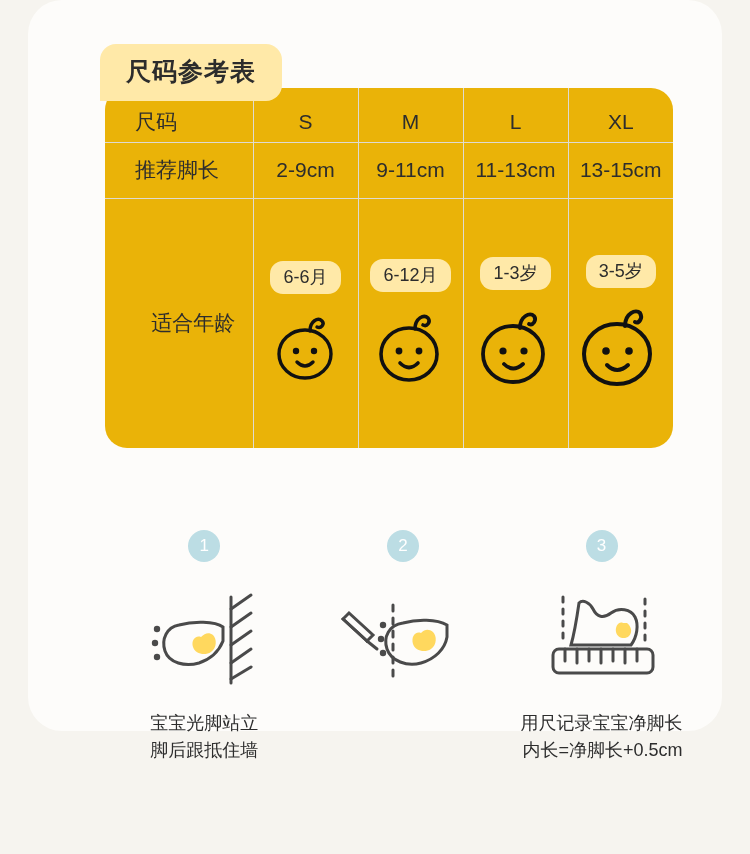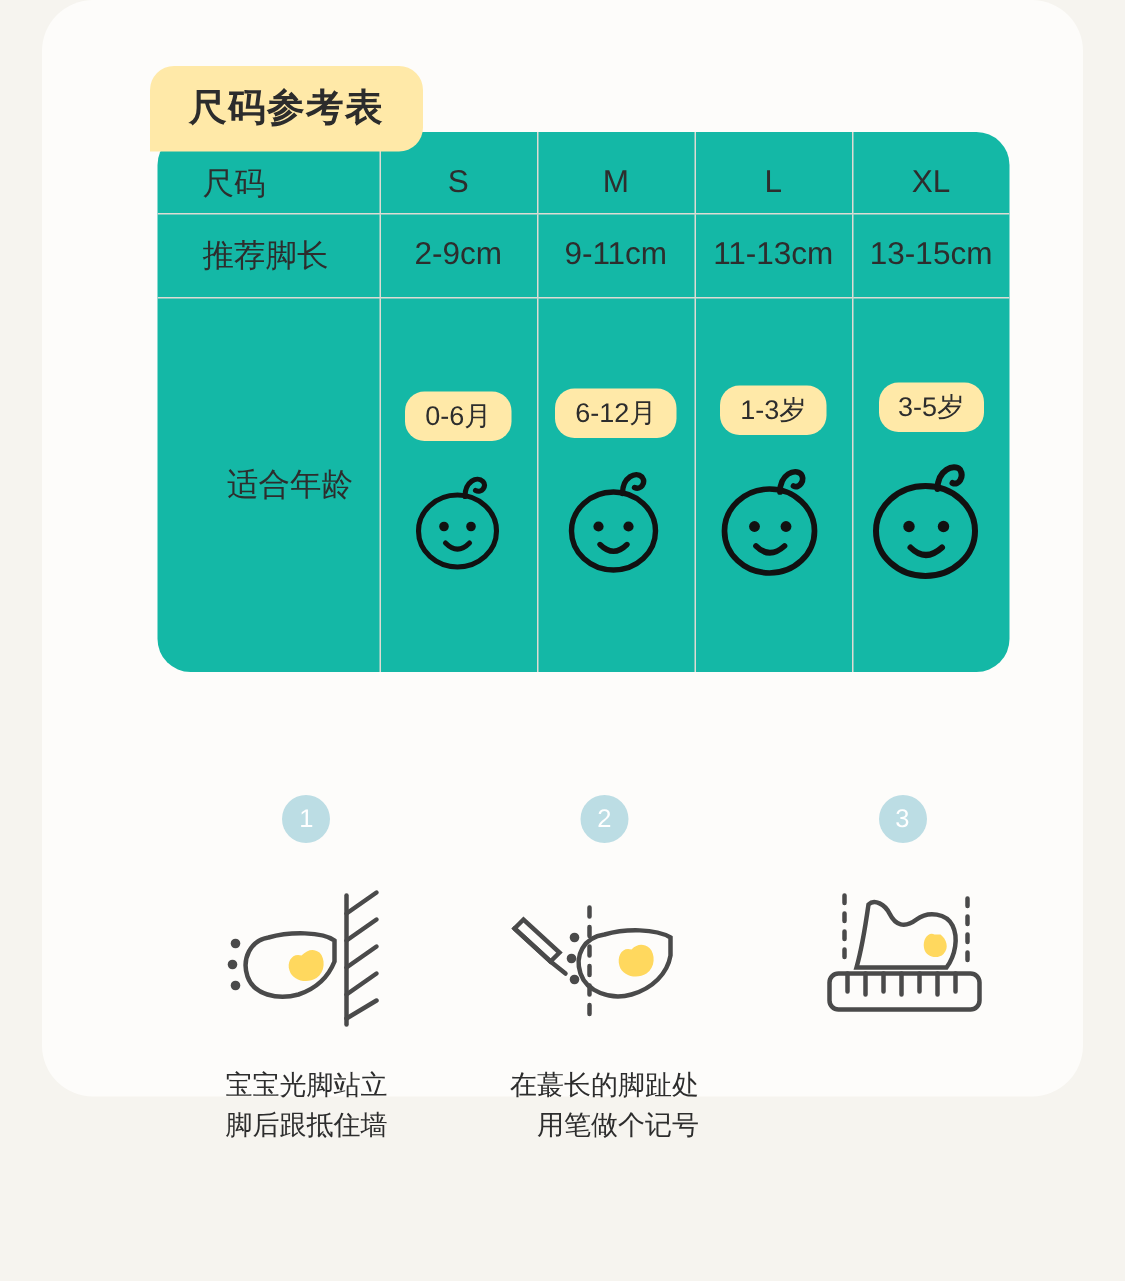--- a/index.html
+++ b/index.html
@@ -41,21 +41,21 @@
     white-space: nowrap;
   }
 
   
   .card {
     position: absolute;
     left: 77px;
     top: 88px;
     width: 568px;
     height: 360px;
-    background: #14b8a6;
+    background: #eab308;
     border-radius: 22px;
     overflow: hidden;
   }
   .tbl {
     position: absolute;
     left: 0; top: 0;
     width: 100%;
     height: 100%;
     border-collapse: collapse;
     table-layout: fixed;
@@ -167,21 +167,21 @@
         <td class="lbl vsep">推荐脚长</td>
         <td class="vsep">2-9cm</td>
         <td class="vsep">9-11cm</td>
         <td class="vsep">11-13cm</td>
         <td>13-15cm</td>
       </tr>
       <tr class="r3">
         <td class="lbl vsep">适合年龄</td>
 
         <td class="agecell vsep">
-          <div class="age-pill">0-6月</div>
+          <div class="age-pill">6-6月</div>
           <div class="face-wrap">
             <svg width="74" height="78" viewBox="0 0 74 78">
               <g fill="none" stroke="#111" stroke-width="3.4" stroke-linecap="round">
                 <path d="M10 46 a26 24 0 1 1 52 0 a26 24 0 1 1 -52 0"></path>
                 <path d="M41 23 C41 13, 49 9, 53 13 C56 16, 52 21, 48 19"></path>
                 <circle cx="27" cy="43" r="3.2" fill="#111" stroke="none"></circle>
                 <circle cx="45" cy="43" r="3.2" fill="#111" stroke="none"></circle>
                 <path d="M28 54 q8 8 16 0"></path>
               </g>
             </svg>
@@ -275,36 +275,36 @@
             <path d="M34 58 L44 66"></path>
             <path d="M70 40 C56 42, 50 54, 54 66 C58 78, 74 84, 88 80 C102 76, 112 66, 114 54 L114 42 C104 36, 84 36, 70 40 Z"></path>
             <path d="M88 50 C82 48, 78 54, 80 61 C82 68, 92 70, 98 66 C104 62, 104 53, 100 49 C96 46, 92 46, 88 50 Z" fill="#ffd85e" stroke="none"></path>
             <circle cx="50" cy="42" r="3.2" fill="#4a4a4a" stroke="none"></circle>
             <circle cx="48" cy="56" r="3.2" fill="#4a4a4a" stroke="none"></circle>
             <circle cx="50" cy="70" r="3.2" fill="#4a4a4a" stroke="none"></circle>
             <path d="M60 22 L60 96" stroke-dasharray="6 7"></path>
           </g>
         </svg>
       </div>
-      <div class="cap">
-        <div>在蕞长的脚趾处</div>
-        <div>用笔做个记号</div>
-      </div>
     </div>
 
     <div class="step">
       <div class="num-badge">3</div>
       <div class="art">
         <svg width="150" height="110" viewBox="0 0 150 110">
           <g fill="none" stroke="#4a4a4a" stroke-width="3" stroke-linecap="round">
             <path d="M36 14 L36 62" stroke-dasharray="5 7"></path>
             <path d="M118 16 L118 58" stroke-dasharray="5 7"></path>
             <path d="M52 20 C50 34, 48 48, 44 62 L104 62 C110 54, 112 42, 108 34 C104 26, 92 24, 84 30 C76 36, 70 34, 66 26 C63 20, 56 16, 52 20 Z"></path>
             <path d="M96 40 C92 38, 88 43, 89 49 C90 55, 98 57, 102 53 C106 49, 104 43, 100 40 Z" fill="#ffd85e" stroke="none"></path>
             <rect x="26" y="66" width="100" height="24" rx="6"></rect>
             <path d="M38 66 L38 78 M50 66 L50 80 M62 66 L62 78 M74 66 L74 80 M86 66 L86 78 M98 66 L98 80 M110 66 L110 78"></path>
           </g>
         </svg>
       </div>
+      <div class="cap">
+        <div>用尺记录宝宝净脚长</div>
+        <div>内长=净脚长+0.5cm</div>
+      </div>
     </div>
 
   </div>
 </div>
 
 </body></html>

